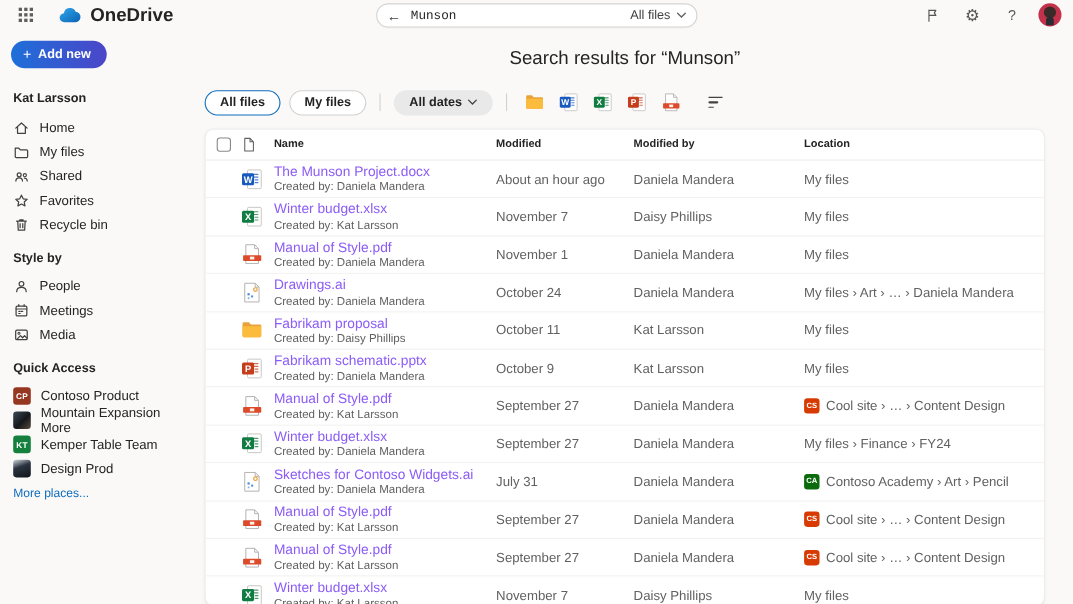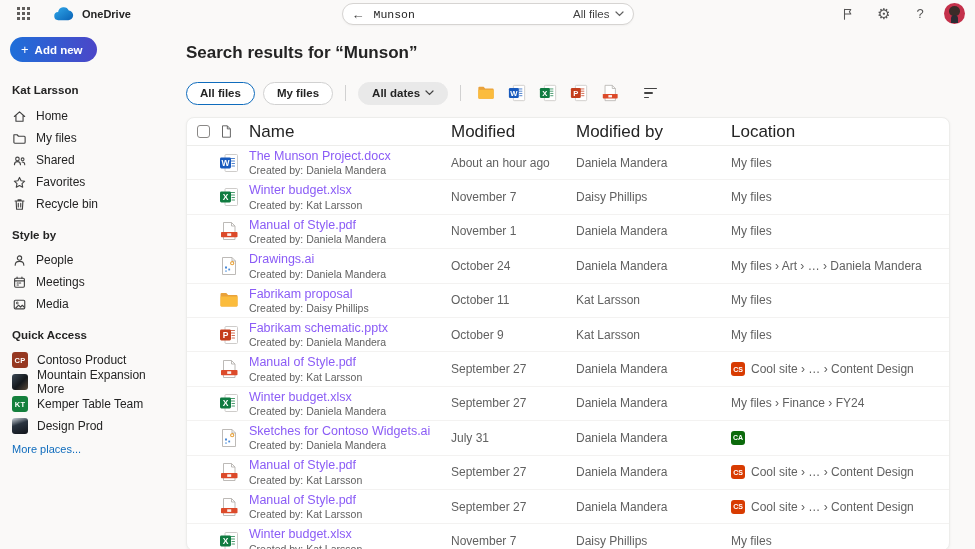--- a/index.html
+++ b/index.html
@@ -10,21 +10,21 @@
     -webkit-font-smoothing:antialiased;
   }
   svg { display:block; }
 
   
   .topbar { height:27px; display:flex; align-items:center; position:relative; padding:0 10px; }
   .waffle { width:26px; height:22px; display:flex; align-items:center; justify-content:center; cursor:pointer; }
   .waffle-grid { display:grid; grid-template-columns:repeat(3,3px); grid-template-rows:repeat(3,3px); gap:2px; }
   .waffle-grid i { background:#605e5c; }
   .brand { display:flex; align-items:center; gap:7px; margin-left:16px; }
-  .brand-name { font-size:11px; font-weight:700; color:#242424; }
+  .brand-name { font-size:17px; font-weight:700; color:#242424; }
   .searchbox {
     position:absolute; left:50%; transform:translateX(-50%); top:3px;
     width:292px; height:22px; background:#fff; border:1px solid #d6d4d2; border-radius:11px;
     display:flex; align-items:center; padding:0 9px; box-shadow:0 1px 2px rgba(0,0,0,.04);
   }
   .back-arrow { font-size:13px; color:#424242; cursor:pointer; line-height:1; }
   .search-text { margin-left:9px; font-size:11.5px; color:#242424; flex:1;font-family:Liberation Mono, monospace; }
   .scope { display:flex; align-items:center; gap:5px; color:#424242; font-size:11.5px; cursor:pointer; }
   .top-actions { margin-left:auto; display:flex; align-items:center; gap:12px; }
   .top-icon-btn { width:24px; height:24px; display:flex; align-items:center; justify-content:center; color:#555; cursor:pointer; }
@@ -52,40 +52,40 @@
   .nav-label { font-size:12px; color:#242424; }
   .nav-ico { width:15px; height:15px; flex:0 0 15px; color:#424242; }
   .section-label { font-size:11.5px; font-weight:700; margin:14px 0 8px 4px; }
   .qa-chip { width:16px; height:16px; flex:0 0 16px; border-radius:3px; display:flex; align-items:center; justify-content:center;
              color:#fff; font-size:7.5px; font-weight:700; letter-spacing:.2px; }
   .qa-thumb-1 { background:linear-gradient(135deg,#3c4a57 0%,#14181c 55%,#5a4a3a 100%); }
   .qa-thumb-2 { background:linear-gradient(160deg,#cfd6dd 0%,#2a3440 40%,#10141a 100%); }
   .more-places { font-size:11px; font-weight:400; color:#0f6cbd; margin:6px 0 0 4px; cursor:pointer; display:inline-block; }
 
   
-  .page-title { font-size:17px; font-weight:700; margin:2px 0 18px 0; }
+  .page-title { font-size:17px; font-weight:400; margin:2px 0 18px 0;text-align:center; }
   .filterbar { display:flex; align-items:center; gap:8px; margin-bottom:12px; }
   .pill {
     height:23px; padding:0 13px; border-radius:12px; background:#fff; border:1px solid #d1d1d1;
     font-size:11.5px; font-weight:700; color:#242424; display:flex; align-items:center; gap:5px; cursor:pointer; font-family:inherit;
   }
   .pill.selected { border:1.5px solid #0f6cbd; }
   .pill.gray { background:#e9e9e9; border-color:#e9e9e9; }
   .vdiv { width:1px; height:16px; background:#d1d1d1; margin:0 4px; }
   .type-btn { width:26px; height:24px; background:none; border:none; display:flex; align-items:center; justify-content:center; cursor:pointer; margin-right:5px; }
   .filter-lines { display:flex; flex-direction:column; gap:3px; margin-left:4px; cursor:pointer; padding:4px; }
   .filter-lines i { display:block; height:1.5px; background:#424242; border-radius:1px; }
   .filter-lines i:nth-child(1){ width:13px; } .filter-lines i:nth-child(2){ width:9px; } .filter-lines i:nth-child(3){ width:5px; }
 
   
   .card { background:#fff; border:1px solid #ededeb; border-radius:8px; box-shadow:0 1px 3px rgba(0,0,0,.05);
           height:434px; overflow:hidden; }
   .t-head, .t-row { display:grid; grid-template-columns:22px 30px 202px 125px 155px 1fr; align-items:center; padding-left:10px; }
   .t-head { height:28px; border-bottom:1px solid #ededeb; }
-  .t-head .h-label { font-size:17px; font-weight:400; color:#242424; }
+  .t-head .h-label { font-size:10px; font-weight:700; color:#242424; }
   .checkbox { width:13px; height:13px; border:1.5px solid #8a8886; border-radius:3px; cursor:pointer; }
   .t-row { height:34.4px; border-bottom:1px solid #f3f2f1; cursor:pointer; }
   .file-ico { width:20px; height:20px; }
   .name-cell { line-height:1.15; padding-right:10px; overflow:hidden; }
   .f-name { font-size:12.5px; color:#8b5cf6; white-space:nowrap; }
   .f-sub { font-size:10.5px; color:#616161; margin-top:1px; white-space:nowrap; }
   .cell { font-size:12px; color:#616161; white-space:nowrap; }
   .loc-cell { display:flex; align-items:center; gap:6px; }
   .site-badge { width:14px; height:14px; border-radius:3px; flex:0 0 14px; display:flex; align-items:center; justify-content:center;
                 color:#fff; font-size:7px; font-weight:700; }
@@ -517,20 +517,21 @@
               </svg>
             </span>
             <span class="name-cell">
               <div class="f-name">Sketches for Contoso Widgets.ai</div>
               <div class="f-sub">Created by: Daniela Mandera</div>
             </span>
             <span class="cell">July 31</span>
             <span class="cell">Daniela Mandera</span>
             <span class="cell loc-cell">
               <span class="site-badge" style="background:#0b6a0b">CA</span>
+              <span>Contoso Academy › Art › Pencil</span>
             </span>
           </div>
           <div class="t-row">
             <span></span>
             <span class="file-ico">
               <svg width="20" height="20" viewBox="0 0 20 20">
                 <path d="M4.5 1.5h8l3.5 3.5v13.5h-11.5z" fill="#fff" stroke="#b5b2af" stroke-width="0.9" stroke-linejoin="round"></path>
                 <path d="M12.5 1.5V5H16" fill="none" stroke="#b5b2af" stroke-width="0.9"></path>
                 <rect x="2" y="11" width="16.5" height="5.2" rx="0.8" fill="#dc4a2a"></rect>
                 <rect x="8.2" y="12.3" width="4" height="2.6" fill="#fff" opacity="0.92"></rect>

